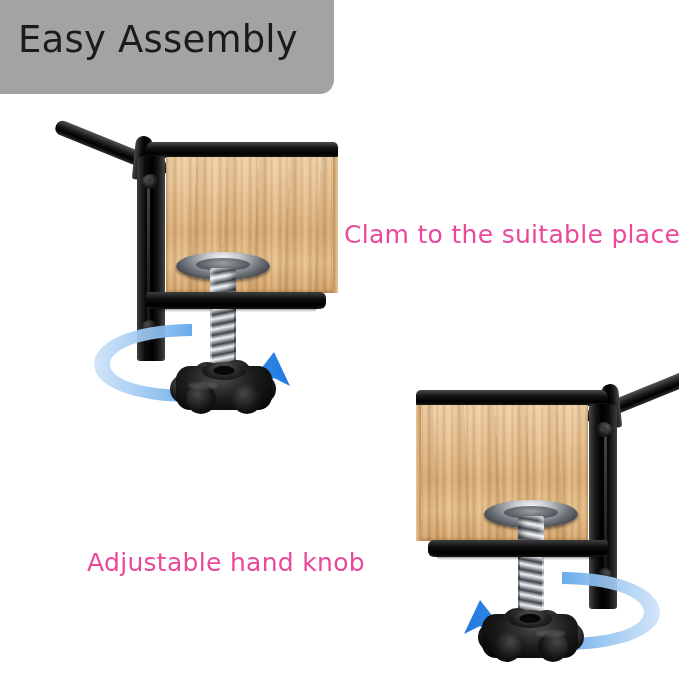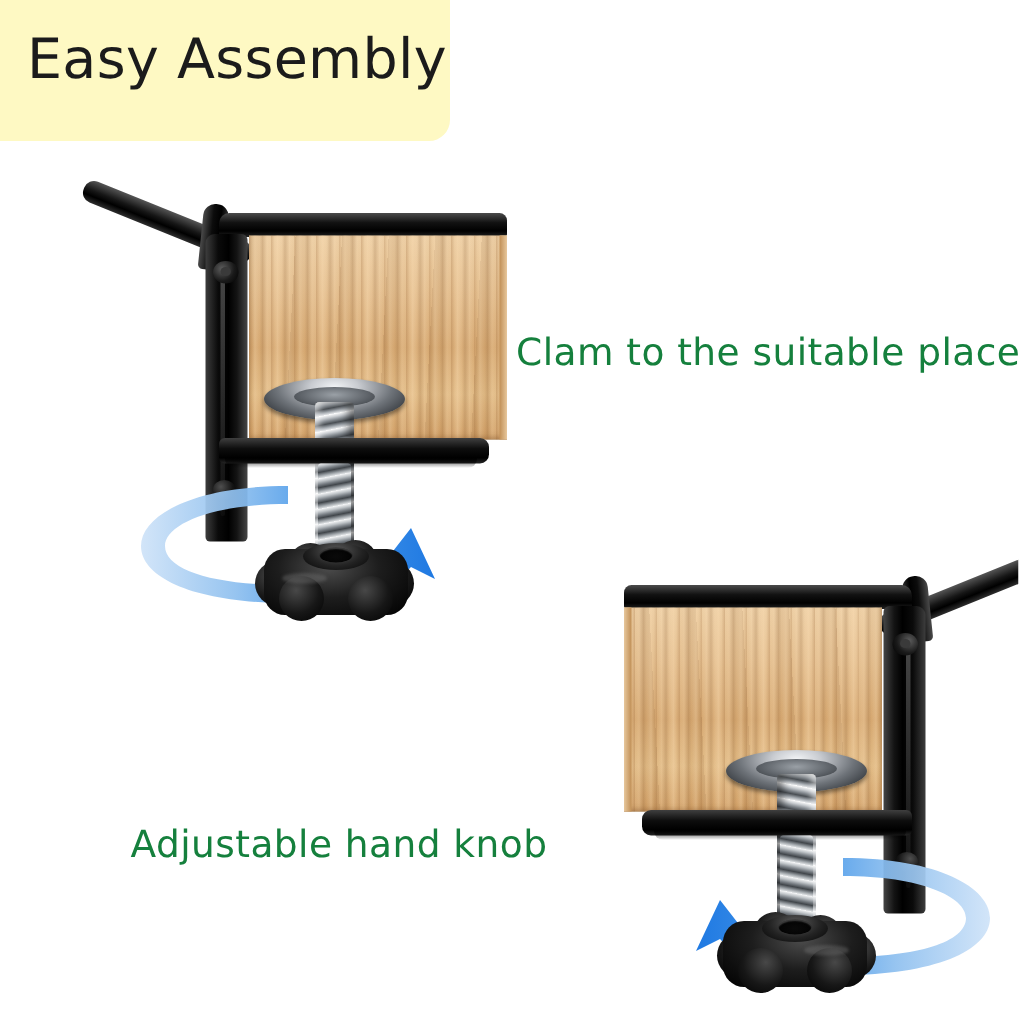--- a/index.html
+++ b/index.html
@@ -17,44 +17,44 @@
     height: 679px;
     background: #ffffff;
     overflow: hidden;
   }
 
   
   .banner {
     position: absolute;
     left: 0;
     top: 0;
-    width: 300px;
+    width: 334px;
     height: 94px;
-    background: #fef9c3;
+    background: #a3a3a3;
     border-bottom-right-radius: 14px;
   }
   .banner-title {
     position: absolute;
     left: 18px;
     top: 18px;
     font-family: "DejaVu Sans", sans-serif;
     font-size: 37px;
     font-weight: 400;
     color: #1b1b1b;
     letter-spacing: 0.2px;
     white-space: nowrap;
   }
 
   
   .caption {
     position: absolute;
     font-family: "DejaVu Sans", sans-serif;
     font-size: 25px;
     font-weight: 400;
-    color: #15803d;
+    color: #ec4899;
     white-space: nowrap;
     letter-spacing: 0.3px;
   }
   .caption-clamp { left: 344px; top: 220px; }
   .caption-knob  { left: 87px;  top: 548px; }
 
   
   .assembly {
     position: absolute;
     width: 260px;

